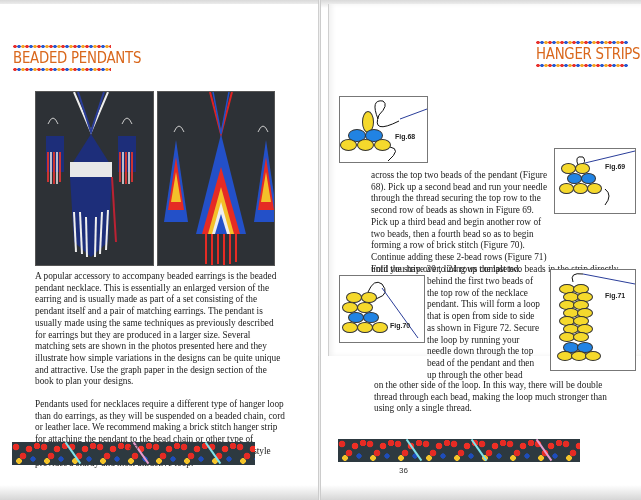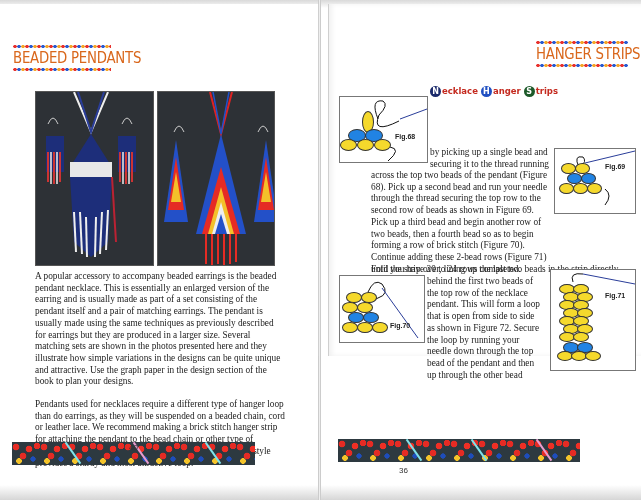--- a/index.html
+++ b/index.html
@@ -132,42 +132,36 @@
     <div class="pnum" style="left:129px;top:439px;">40</div>
   </div>
 
   <div class="page right">
     <div class="title-block" style="left:207px;top:36px;width:92px;">
       <div class="beads-row"></div>
       <div class="title-text">HANGER STRIPS</div>
       <div class="beads-row"></div>
     </div>
 
-    <div class="heading-sub" style="left:101px;top:82px;">
-      <span class="cap" style="background:#1b2a6b">N</span><span>ecklace</span>
-      <span class="cap" style="background:#1f4fc2">H</span><span>anger</span>
-      <span class="cap" style="background:#1d5a2a">S</span><span>trips</span>
-    </div>
 
     <div class="fig" style="left:10px;top:92px;width:87px;height:65px;">
       <svg width="87" height="65" style="position:absolute;left:0;top:0">
         <path d="M38 22 q-8 -20 5 -18 q6 4 -4 14 q-8 20 20 6" stroke="#111" fill="none" stroke-width="1"></path>
         <line x1="60" y1="22" x2="87" y2="12" stroke="#2a3d99" stroke-width="1"></line>
         <path d="M50 50 q12 2 -2 14" stroke="#111" fill="none"></path>
       </svg>
       <div class="bead y" style="left:22px;top:14px;width:10px;height:20px;"></div>
       <div class="bead b" style="left:8px;top:32px;width:16px;height:11px;"></div>
       <div class="bead b" style="left:25px;top:32px;width:16px;height:11px;"></div>
       <div class="bead y" style="left:0px;top:42px;width:15px;height:10px;"></div>
       <div class="bead y" style="left:17px;top:42px;width:15px;height:10px;"></div>
       <div class="bead y" style="left:34px;top:42px;width:15px;height:10px;"></div>
       <div class="fig-label" style="left:55px;top:36px;">Fig.68</div>
     </div>
 
-    <div class="body-text" style="left:101px;top:143px;width:120px;">by picking up a single bead and securing it to the thread running</div>
 
     <div class="fig" style="left:225px;top:144px;width:80px;height:64px;">
       <svg width="80" height="64" style="position:absolute;left:0;top:0">
         <path d="M24 18 q-6 -12 4 -10 q4 4 -2 10" stroke="#111" fill="none"></path>
         <line x1="30" y1="14" x2="80" y2="2" stroke="#2a3d99"></line>
         <path d="M50 40 q8 6 0 16" stroke="#111" fill="none"></path>
       </svg>
       <div class="bead y" style="left:6px;top:14px;width:13px;height:9px;"></div>
       <div class="bead y" style="left:20px;top:14px;width:13px;height:9px;"></div>
       <div class="bead b" style="left:12px;top:24px;width:13px;height:9px;"></div>
@@ -221,20 +215,21 @@
       <div class="bead y" style="left:8px;top:62px;width:14px;height:8px;"></div>
         <div class="bead y" style="left:22px;top:62px;width:14px;height:8px;"></div>
       <div class="bead b" style="left:12px;top:72px;width:14px;height:9px;"></div>
         <div class="bead b" style="left:26px;top:72px;width:14px;height:9px;"></div>
       <div class="bead y" style="left:6px;top:81px;width:14px;height:8px;"></div>
         <div class="bead y" style="left:20px;top:81px;width:14px;height:8px;"></div>
         <div class="bead y" style="left:34px;top:81px;width:14px;height:8px;"></div>
       <div class="fig-label" style="left:54px;top:22px;">Fig.71</div>
     </div>
 
+    <div class="body-text" style="left:45px;top:376px;width:240px;">on the other side of the loop. In this way, there will be double thread through each bead, making the loop much stronger than using only a single thread.</div>
 
     <div class="banner" style="left:9px;top:435px;width:242px;">
       <div class="dots"></div>
       <div class="streak" style="left:75px;background:#7fe2ea;"></div>
       <div class="streak" style="left:140px;background:#7fe2ea;"></div>
       <div class="streak" style="left:205px;background:#e89ccf;"></div>
     </div>
     <div class="pnum" style="left:70px;top:462px;">36</div>
   </div>
 </div>

